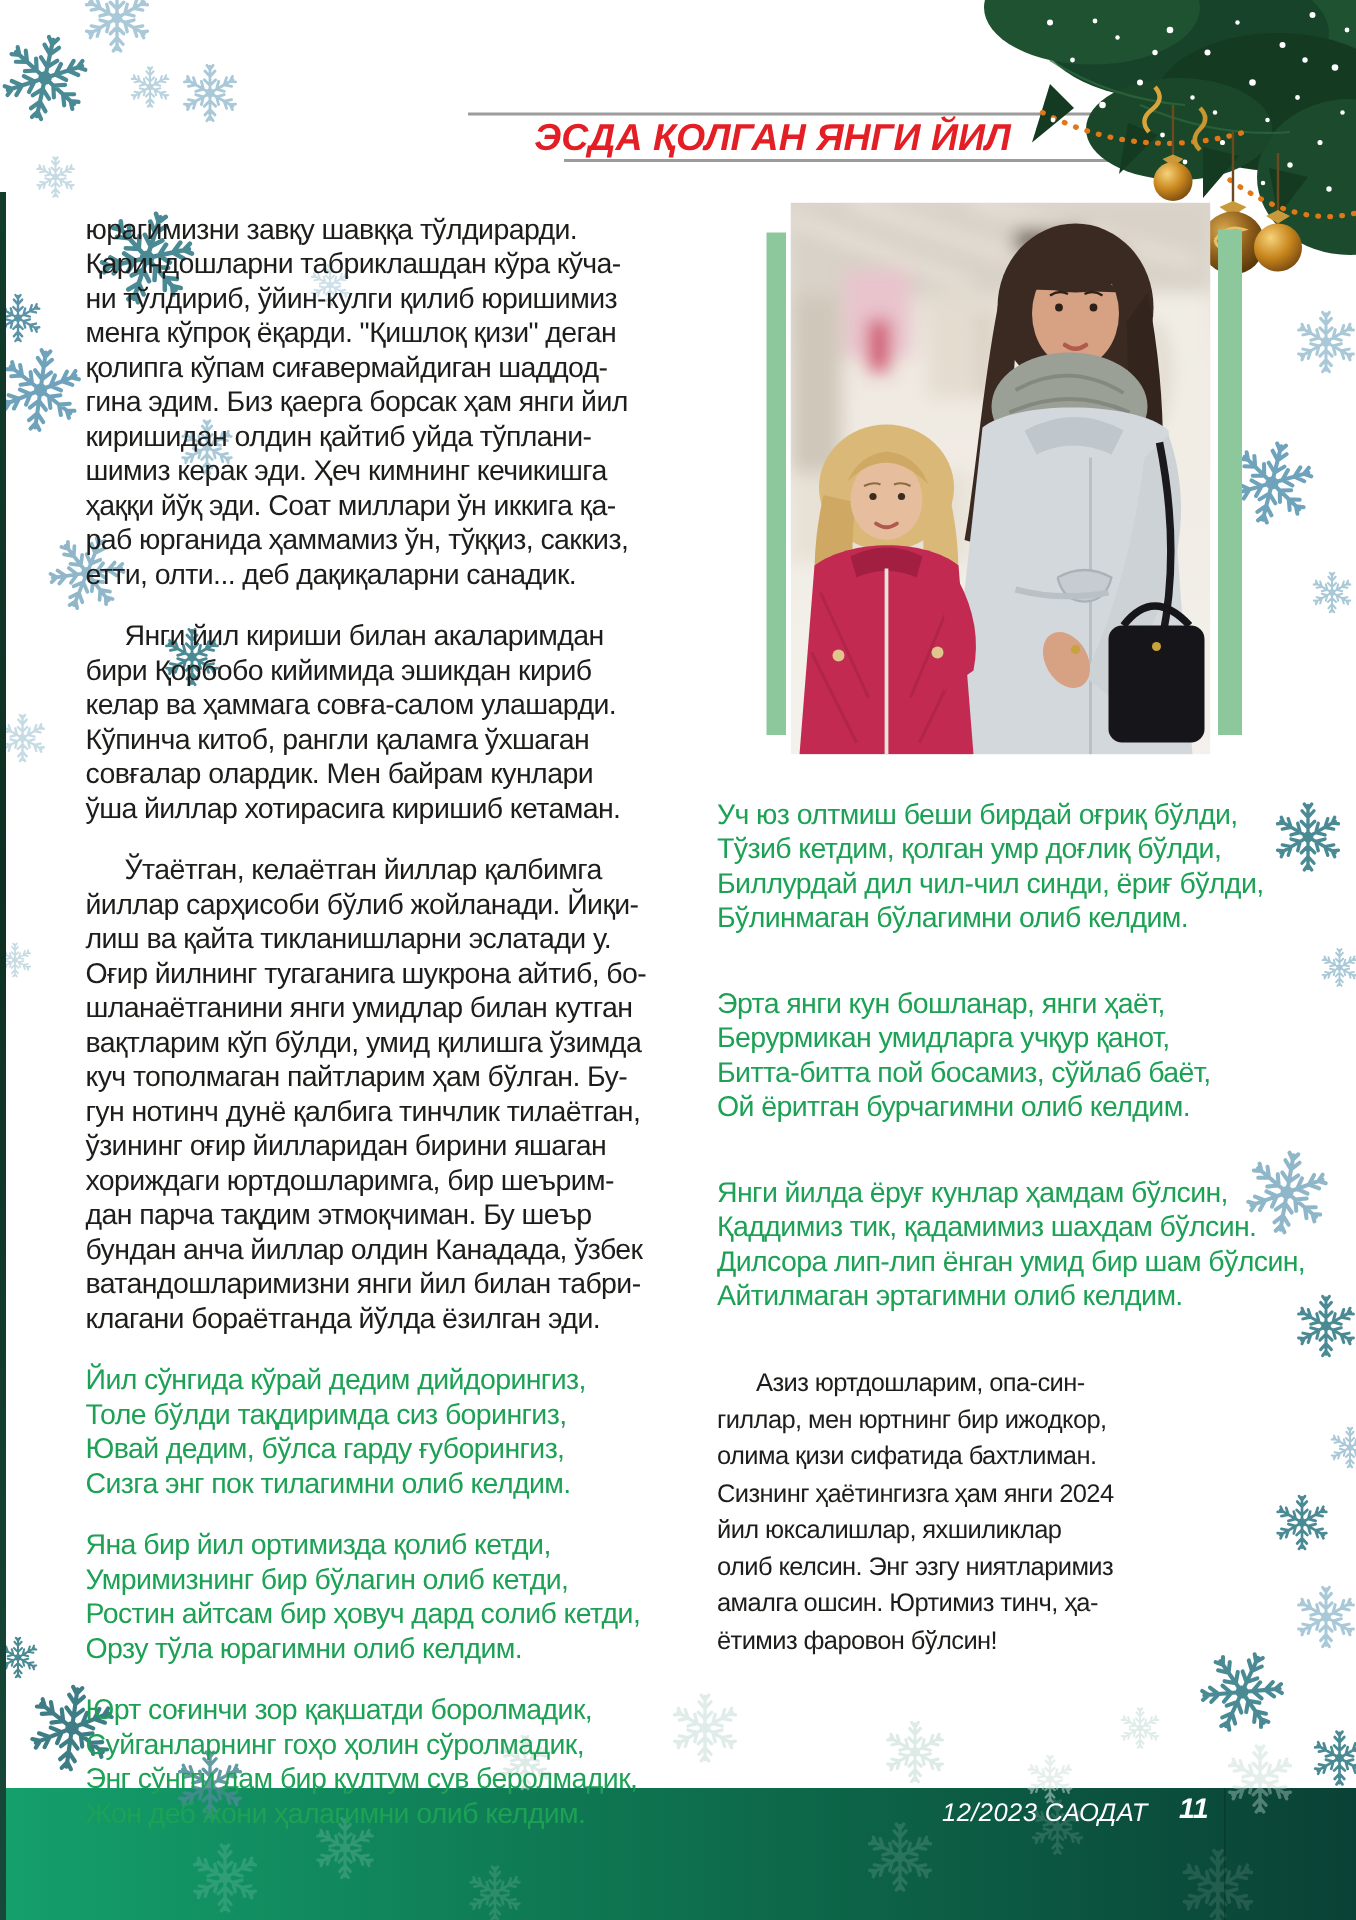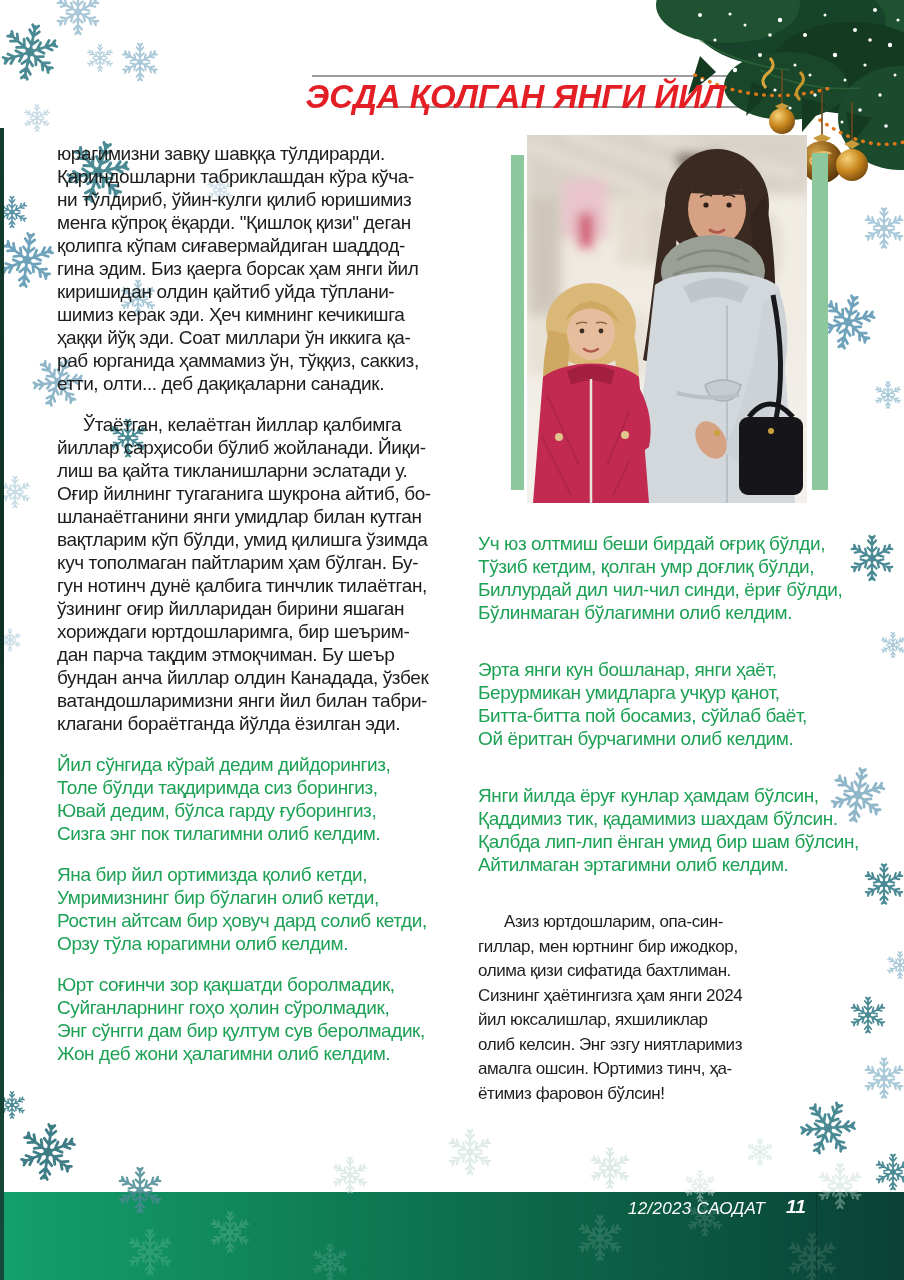--- a/index.html
+++ b/index.html
@@ -4,21 +4,21 @@
 <style>
   html,body{margin:0;padding:0;background:#888;}
   .page{position:relative;width:904px;height:1280px;background:#fff;overflow:hidden;
         font-family:"Liberation Sans","DejaVu Sans",sans-serif;color:var(--body-black,#1d1d1b);}
   .decor{position:absolute;inset:0;z-index:2;pointer-events:none;}
   
   .rule{position:absolute;height:2px;background:#9c9c9c;z-index:1;}
   .rule-top{left:312px;top:75px;width:473px;}
   .rule-bottom{left:376px;top:106px;width:442px;}
   .title-wrap{position:absolute;left:300px;top:78px;width:430px;text-align:center;z-index:3;}
-  .title{font-size:33px;font-weight:bold;font-style:italic;color:var(--title-red,#e31e24);}
+  .title{font-size:25px;font-weight:bold;font-style:italic;color:var(--title-red,#e31e24);}
   
   .col{position:absolute;z-index:3;white-space:pre-line;}
   .col-left{left:57px;top:124px;width:418px;}
   .col-right{left:478px;top:514px;width:400px;}
   .col p{margin:0;font-size:19px;line-height:23px;letter-spacing:-0.4px;}
   .col p.indent{text-indent:26px;}
   .col-right p.body{font-size:17px;line-height:24.5px;}
   .poem{margin-top:14px;font-weight:normal;color:var(--poem-green,#1da155);
         font-size:18.5px;line-height:22px;letter-spacing:-0.4px;}
   .col-right .poem{margin:0 0 16px 0;}
@@ -278,20 +278,26 @@
 Қариндошларни табриклашдан кўра кўча-
 ни тўлдириб, ўйин-кулги қилиб юришимиз
 менга кўпроқ ёқарди. "Қишлоқ қизи" деган
 қолипга кўпам сиғавермайдиган шаддод-
 гина эдим. Биз қаерга борсак ҳам янги йил
 киришидан олдин қайтиб уйда тўплани-
 шимиз керак эди. Ҳеч кимнинг кечикишга
 ҳаққи йўқ эди. Соат миллари ўн иккига қа-
 раб юрганида ҳаммамиз ўн, тўққиз, саккиз,
 етти, олти... деб дақиқаларни санадик.</p>
+    <p class="indent">Янги йил кириши билан акаларимдан
+бири Қорбобо кийимида эшикдан кириб
+келар ва ҳаммага совға-салом улашарди.
+Кўпинча китоб, рангли қаламга ўхшаган
+совғалар олардик.  Мен байрам кунлари
+ўша йиллар хотирасига киришиб кетаман.</p>
     <p class="indent">Ўтаётган, келаётган йиллар қалбимга
 йиллар сарҳисоби бўлиб жойланади. Йиқи-
 лиш ва қайта тикланишларни эслатади у.
 Оғир йилнинг тугаганига шукрона айтиб, бо-
 шланаётганини янги умидлар билан кутган
 вақтларим кўп бўлди, умид қилишга ўзимда
 куч тополмаган пайтларим ҳам бўлган. Бу-
 гун нотинч дунё қалбига тинчлик тилаётган,
 ўзининг оғир йилларидан бирини яшаган
 хориждаги юртдошларимга, бир шеърим-
@@ -317,21 +323,21 @@
     <p class="poem">Уч юз олтмиш беши бирдай оғриқ бўлди,
 Тўзиб кетдим, қолган умр доғлиқ бўлди,
 Биллурдай дил чил-чил синди, ёриғ бўлди,
 Бўлинмаган бўлагимни олиб келдим.</p>
     <p class="poem">Эрта янги кун бошланар, янги ҳаёт,
 Берурмикан умидларга учқур қанот,
 Битта-битта пой босамиз, сўйлаб баёт,
 Ой ёритган бурчагимни олиб келдим.</p>
     <p class="poem">Янги йилда ёруғ кунлар ҳамдам бўлсин,
 Қаддимиз тик, қадамимиз шахдам бўлсин.
-Қалбда лип-лип ёнган умид бир шам бўлсин,
+Дилсора лип-лип ёнган умид бир шам бўлсин,
 Айтилмаган эртагимни олиб келдим.</p>
     <p class="body indent">Азиз юртдошларим, опа-син-
 гиллар, мен юртнинг бир ижодкор,
 олима қизи сифатида бахтлиман.
 Сизнинг ҳаётингизга ҳам янги 2024
 йил юксалишлар, яхшиликлар
 олиб келсин. Энг эзгу ниятларимиз
 амалга ошсин. Юртимиз тинч, ҳа-
 ётимиз фаровон бўлсин!</p>
   </div>

